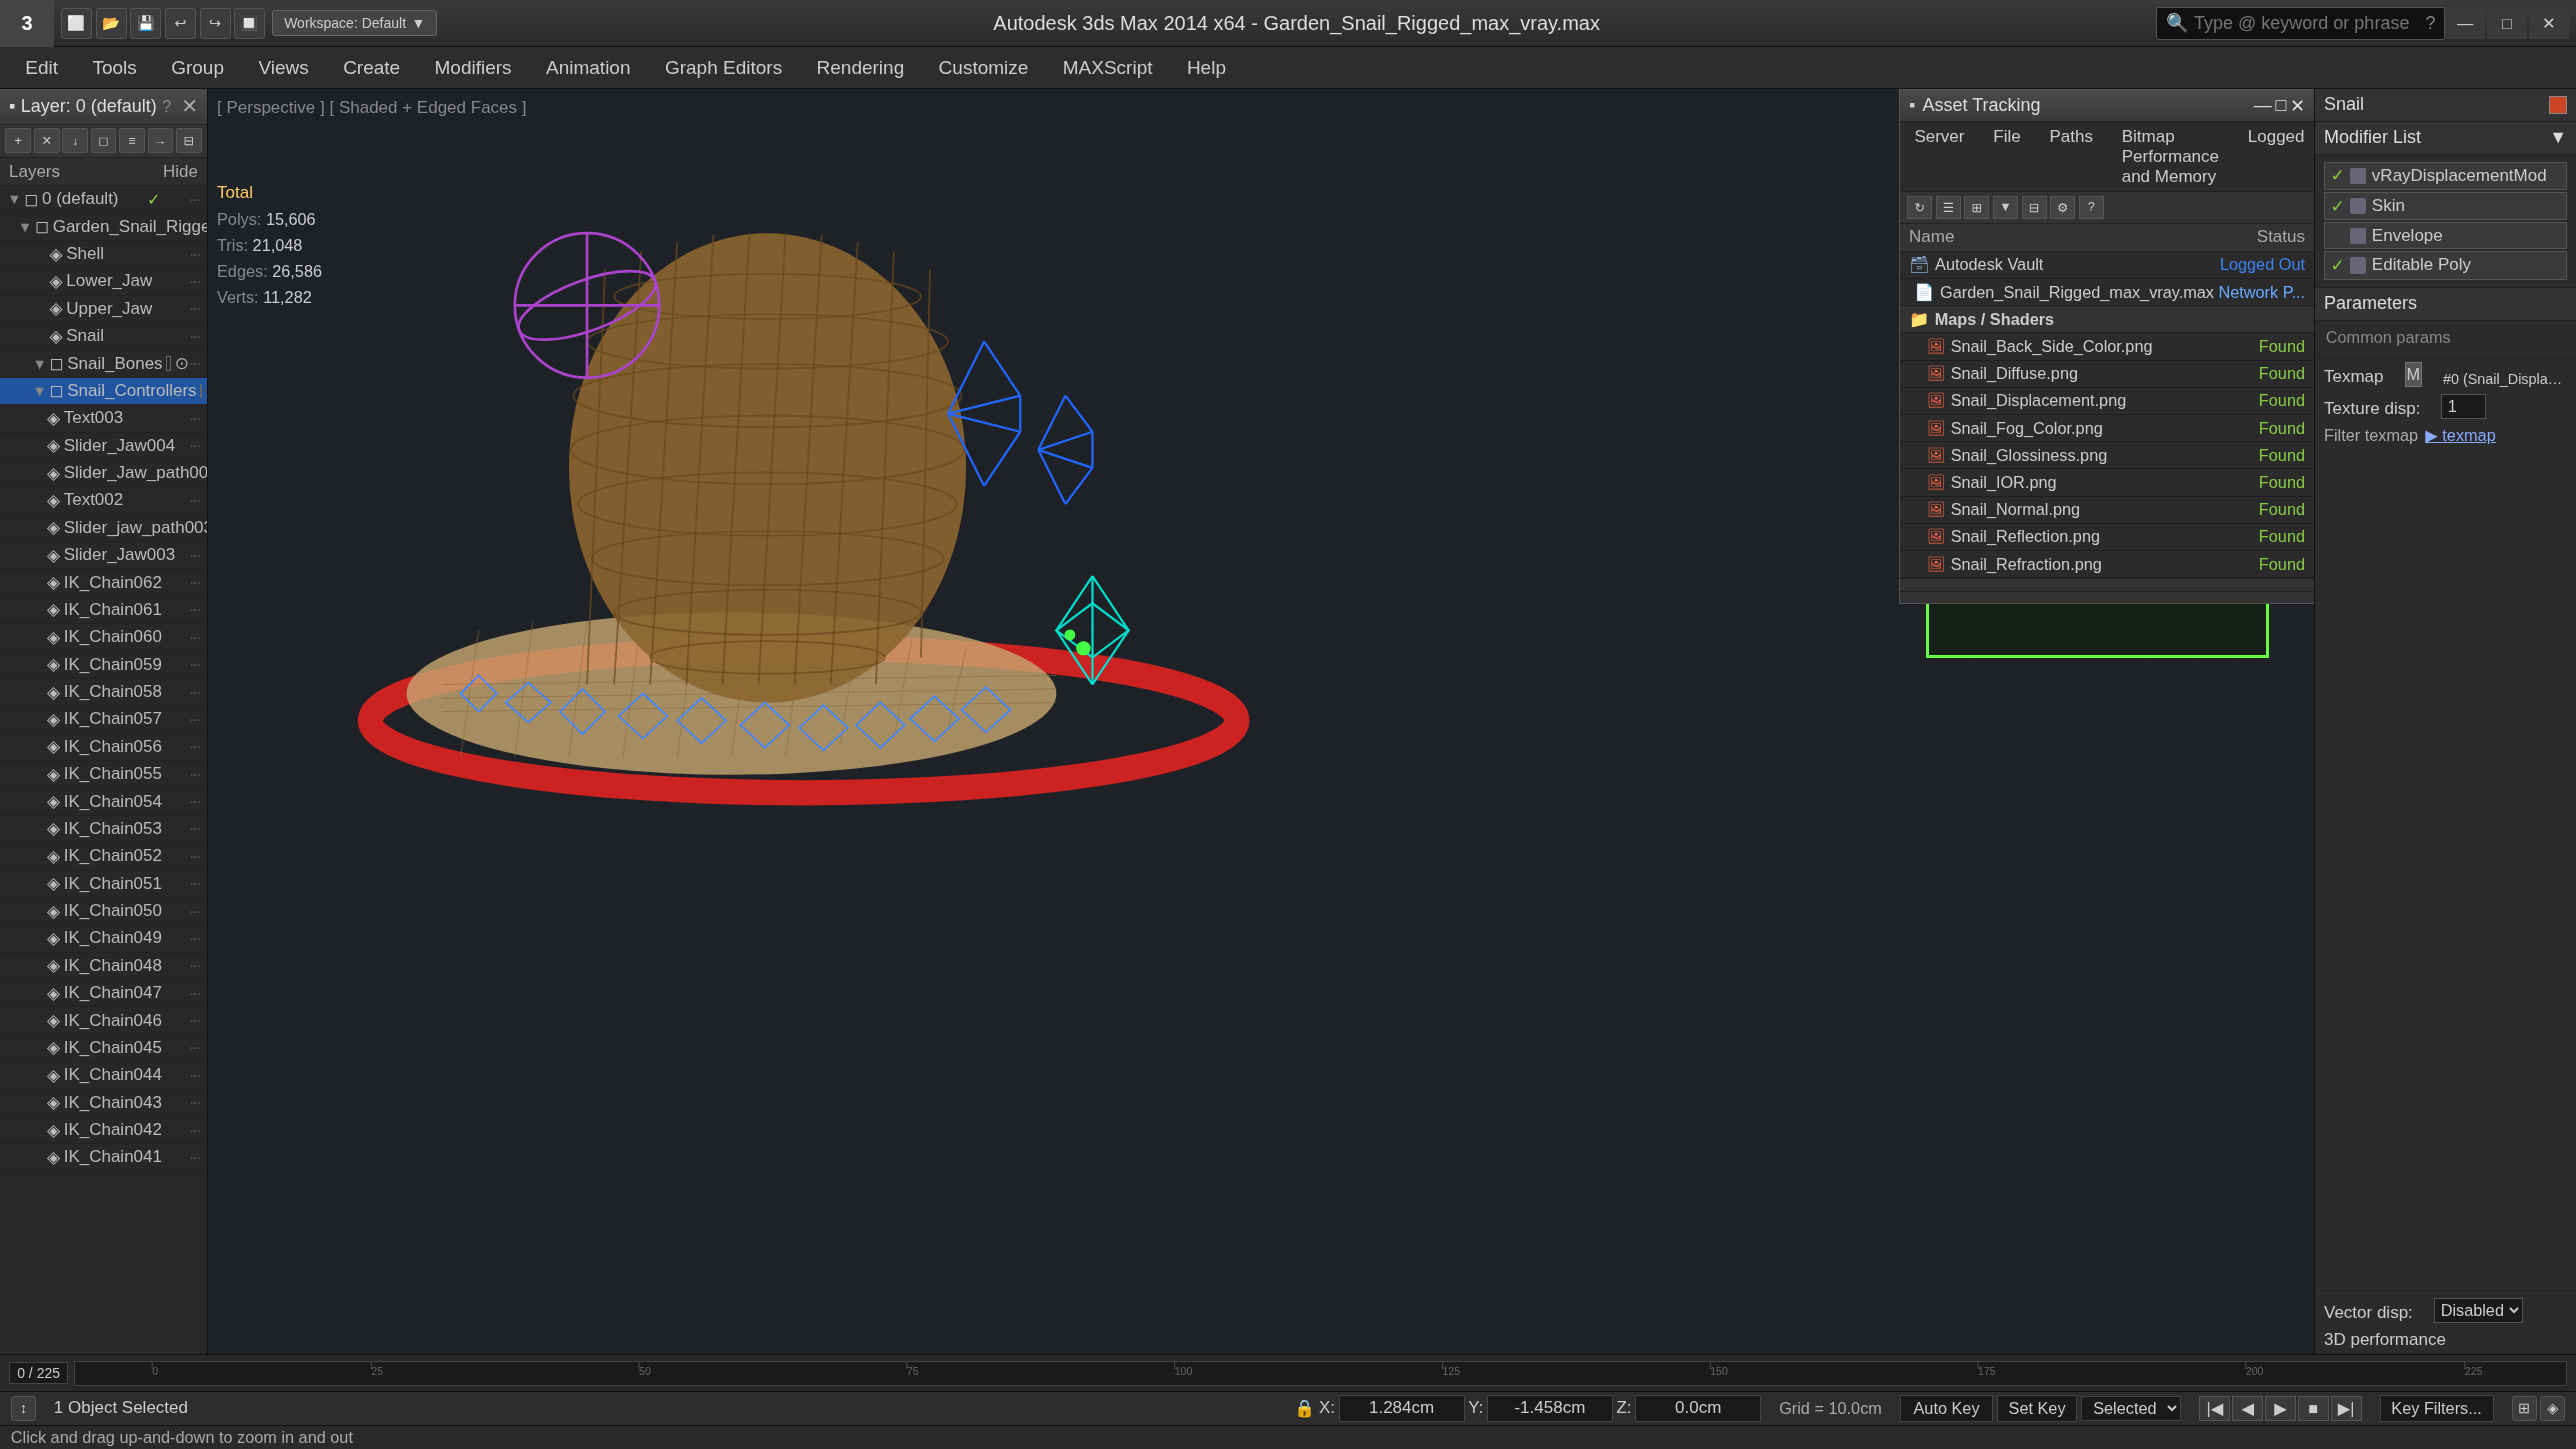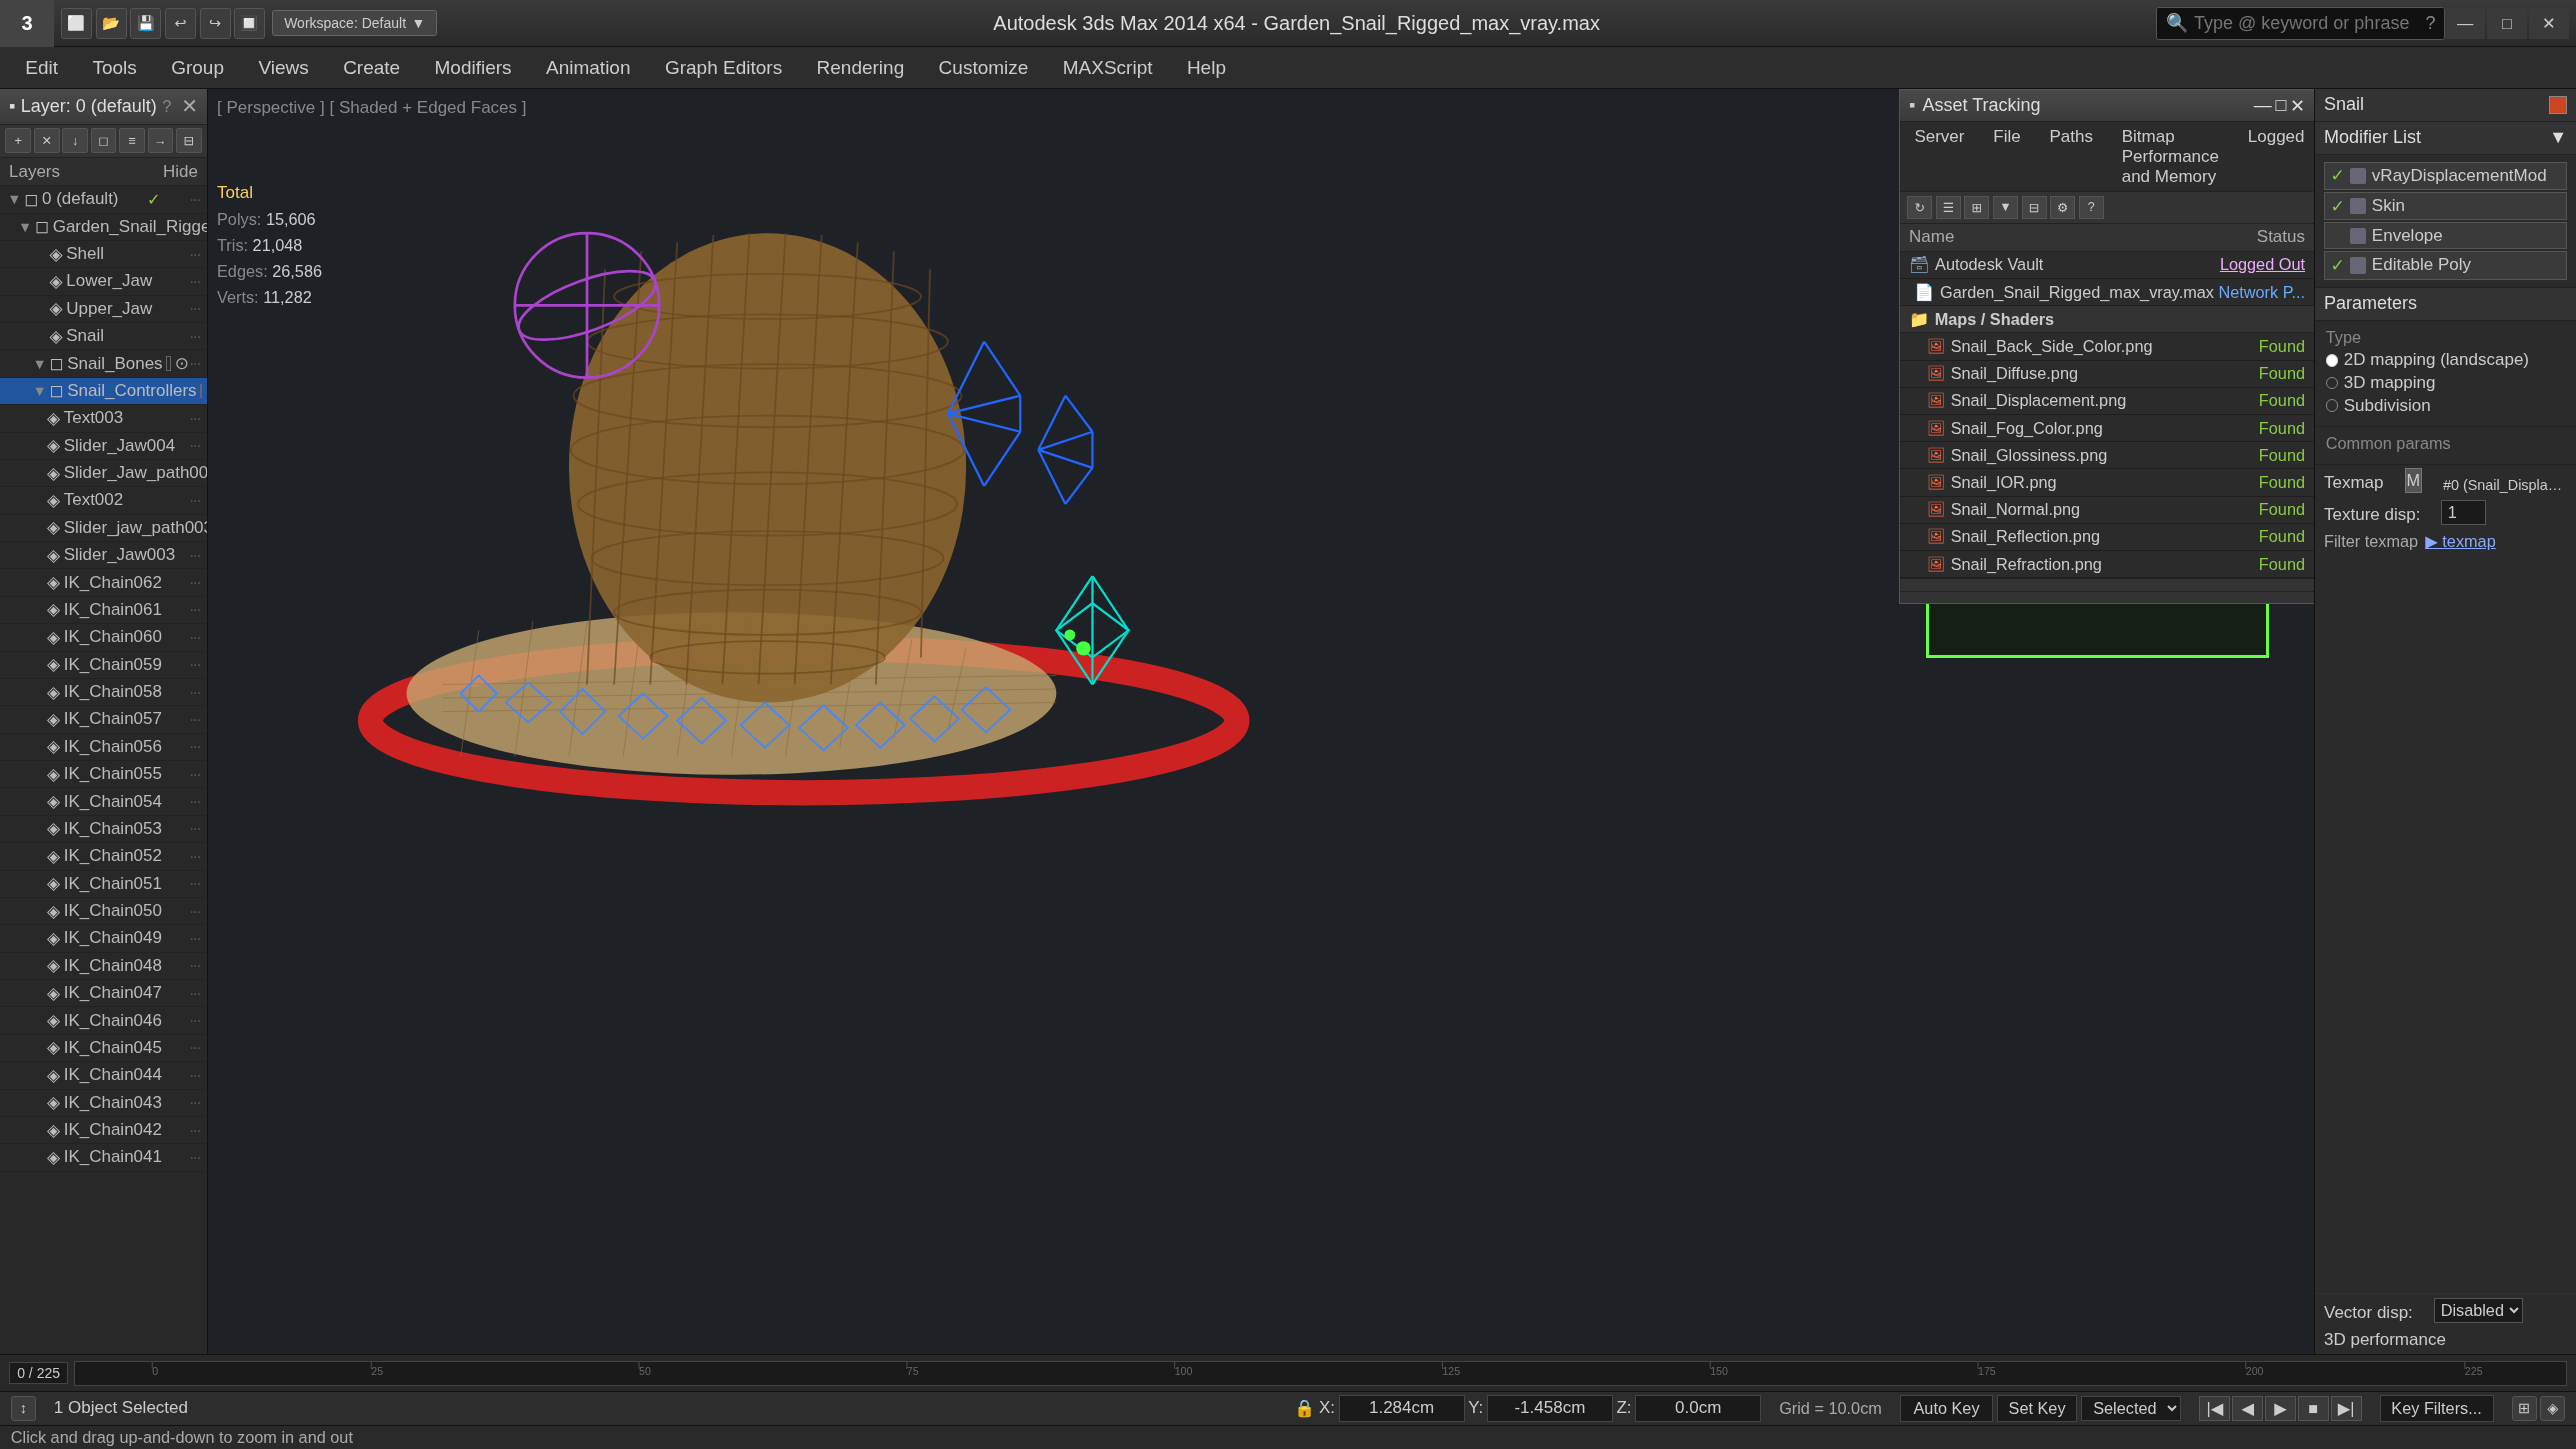--- a/index.html
+++ b/index.html
@@ -326,21 +326,21 @@
       display: flex; align-items: center;
       padding: 3.6px 9px; font-size: 16.3px; color: #ccc;
       border-bottom: 0.9px solid #1e1e1e; cursor: pointer;
     }
     .asset-row-name { flex: 1; overflow: hidden; text-overflow: ellipsis; white-space: nowrap; }
     .asset-row-status { width: 90px; text-align: right; }
     .asset-indent { padding-left: 14.4px; }
     .asset-indent2 { padding-left: 27px; }
     .status-found { color: #88cc44; }
     .status-network { color: #66aaff; }
-    .status-logged { color: #f0abfc; text-decoration: underline; }
+    .status-logged { color: #3b82f6; }
     .asset-section-row {
       background: #333; font-weight: bold;
       display: flex; align-items: center;
       padding: 3.6px 9px; font-size: 16.3px; color: #ccc;
       border-bottom: 0.9px solid #222;
     }
     .asset-file-icon { color: #ff6644; font-size: 14.4px; margin-right: 5.4px; }
 
     
     #bottom-area {
@@ -946,35 +946,20 @@
         <span class="mod-check">✓</span>
         <div class="mod-icon"></div>
         <span>Editable Poly</span>
       </div>
     </div>
 
     <div class="right-section-title">
       <span>Parameters</span>
     </div>
 
-    <div class="params-section">
-      <div class="param-label">Type</div>
-      <div class="param-radio">
-        <div class="radio-dot selected"></div>
-        <span>2D mapping (landscape)</span>
-      </div>
-      <div class="param-radio">
-        <div class="radio-dot"></div>
-        <span>3D mapping</span>
-      </div>
-      <div class="param-radio">
-        <div class="radio-dot"></div>
-        <span>Subdivision</span>
-      </div>
-    </div>
 
     <div class="params-section">
       <div class="param-label">Common params</div>
     </div>
 
     <div class="texmap-row">
       <span>Texmap</span>
       <div class="texmap-box">M</div>
       <span style="font-size:14.4px;overflow:hidden;text-overflow:ellipsis;white-space:nowrap;max-width:144px;">#0 (Snail_Displacement.png)</span>
     </div>

